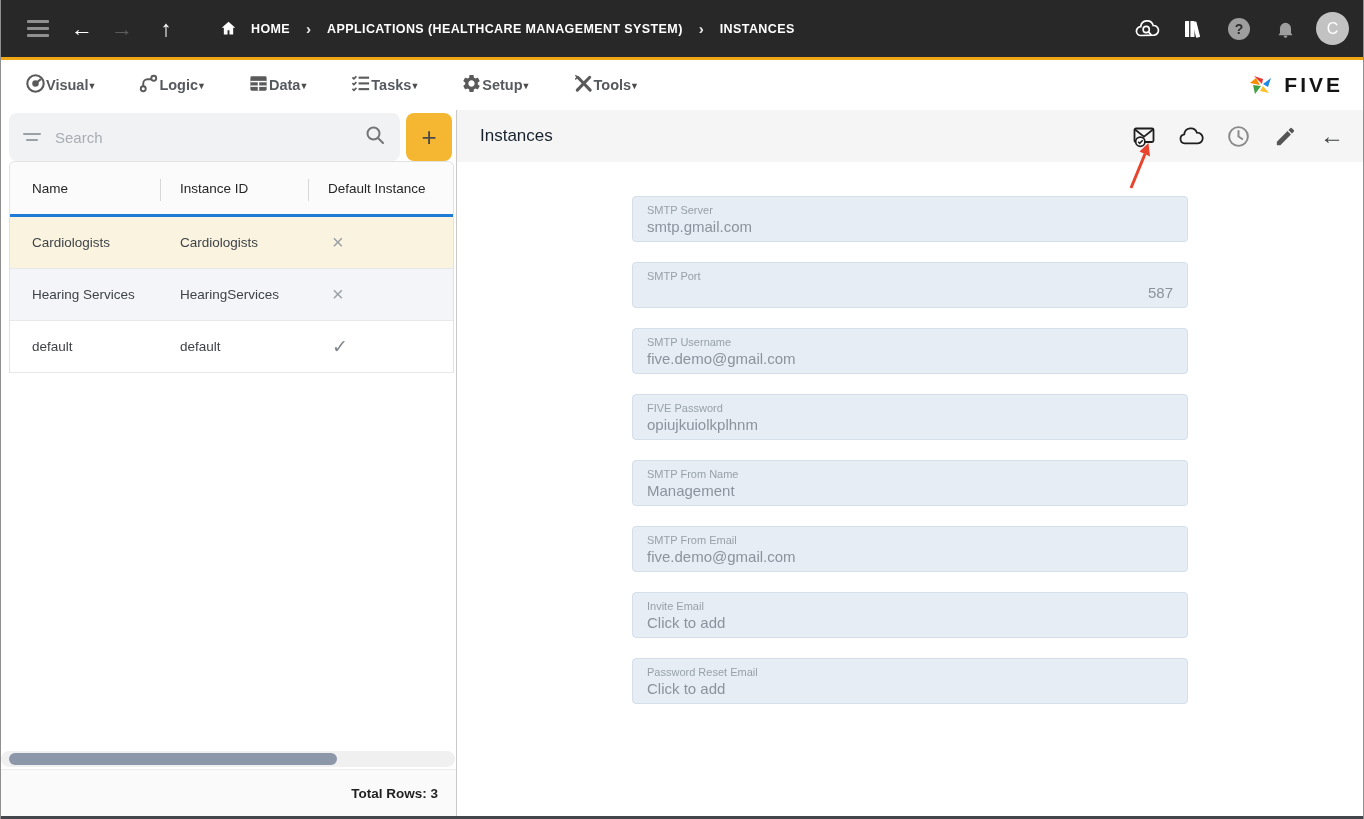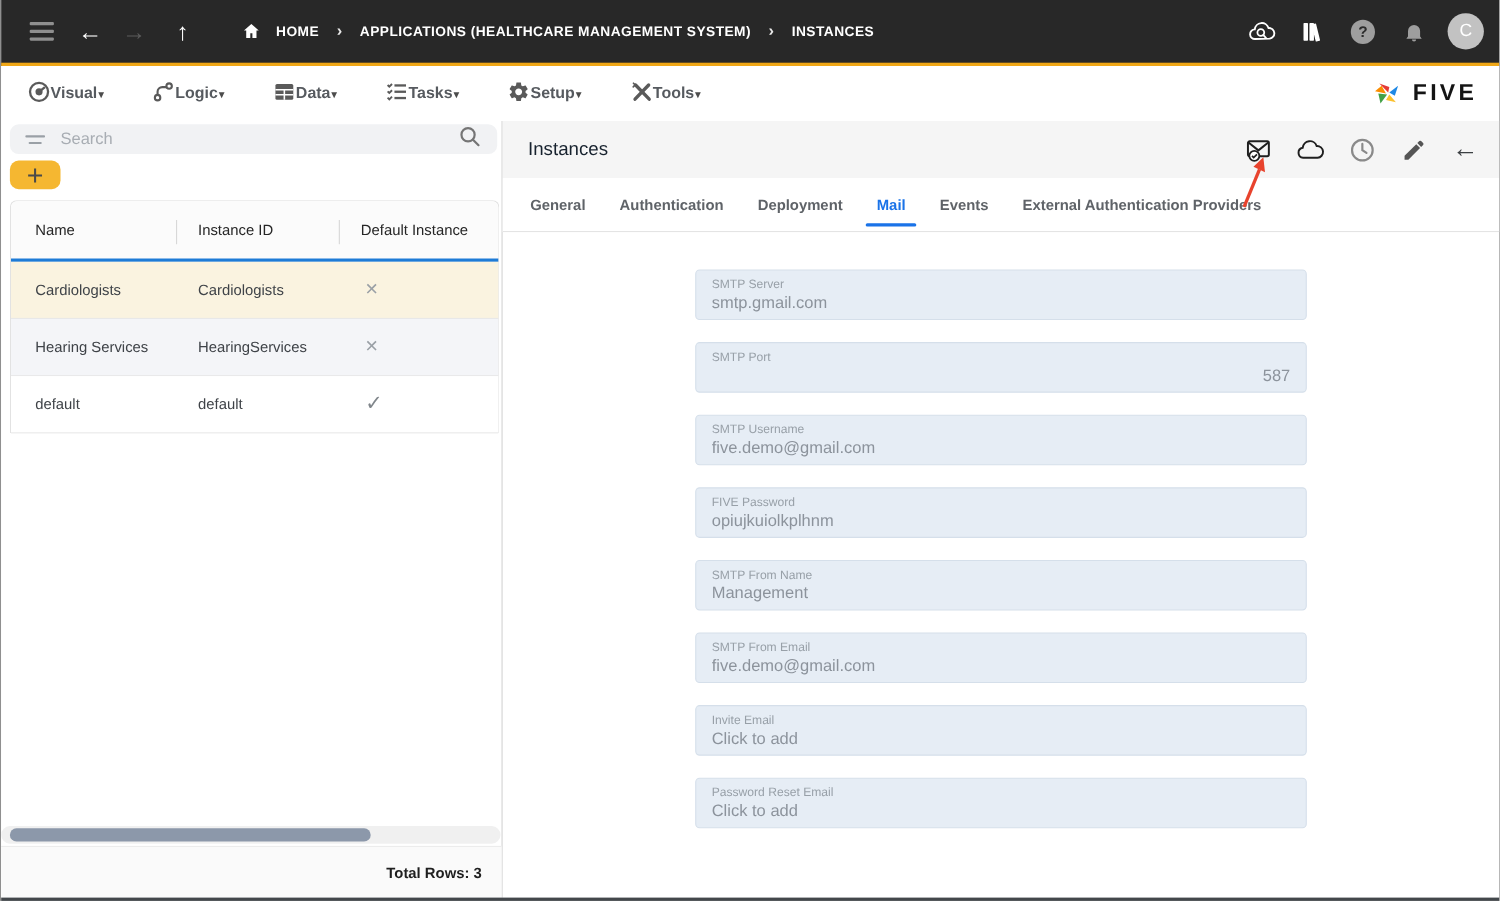--- a/index.html
+++ b/index.html
@@ -31,21 +31,21 @@
   .menu-items { display:flex; align-items:center; gap:42px; }
   .menu-item { display:flex; align-items:center; gap:0; color:#565a5f; font-size:14.5px; font-weight:600; cursor:pointer; }
   .menu-caret { font-size:9px; color:#4c4c4c; margin-left:-1px; padding-top:1px; }
   .brand { margin-left:auto; margin-right:20px; display:flex; align-items:center; gap:7px; }
   .brand-text { font-size:21px; font-weight:700; letter-spacing:3px; color:#141414; }
 
   
   .main { flex:1; display:flex; min-height:0; }
   .left-panel { width:456px; border-right:1px solid #c9c9c9; display:flex; flex-direction:column; background:#fff; flex-shrink:0; }
 
-  .search-row { margin:3px 4px 21px 8px; display:flex; gap:6px; height:48px; flex-shrink:0;flex-direction:column; }
+  .search-row { margin:3px 4px 0 8px; display:flex; gap:6px; height:48px; flex-shrink:0; }
   .search-box { flex:1; background:#f1f2f4; border-radius:8px; display:flex; align-items:center; padding:0 14px; }
   .filter-icon { display:flex; flex-direction:column; gap:4px; margin-right:14px; }
   .filter-icon i { display:block; height:2px; background:#9aa0a6; border-radius:1px; }
   .filter-icon i:nth-child(1){ width:18px; } .filter-icon i:nth-child(2){ width:18px; margin-left:3px; width:12px; }
   .search-input { flex:1; border:none; background:transparent; outline:none; font-size:15px; color:#3f4348;
                   font-family:"Liberation Sans","DejaVu Sans",sans-serif; }
   .search-input::placeholder { color:#a8adb3; }
   .add-btn { width:46px; height:48px; background:#F5B731; border:none; border-radius:8px; color:#4a4a4a; font-size:26px;
              font-weight:400; display:flex; align-items:center; justify-content:center; cursor:pointer; line-height:1; }
 
@@ -315,28 +315,20 @@
           <span class="action-btn">
             <svg width="23" height="23" viewBox="0 0 24 24">
               <path d="M3 17.4V21h3.6L17.7 9.9 14.1 6.3z" fill="#555555"></path>
               <path d="M15.1 5.3l1.9-1.9a1.2 1.2 0 0 1 1.7 0l1.9 1.9a1.2 1.2 0 0 1 0 1.7l-1.9 1.9z" fill="#555555"></path>
             </svg>
           </span>
           <span class="action-btn panel-back-arrow">←</span>
         </div>
       </div>
 
-      <div class="tabs">
-        <span class="tab">General</span>
-        <span class="tab">Authentication</span>
-        <span class="tab">Deployment</span>
-        <span class="tab active">Mail</span>
-        <span class="tab">Events</span>
-        <span class="tab">External Authentication Providers</span>
-      </div>
 
       <div class="form">
         <div class="field">
           <div class="field-label">SMTP Server</div>
           <div class="field-value">smtp.gmail.com</div>
         </div>
         <div class="field">
           <div class="field-label">SMTP Port</div>
           <div class="field-value align-right">587</div>
         </div>

